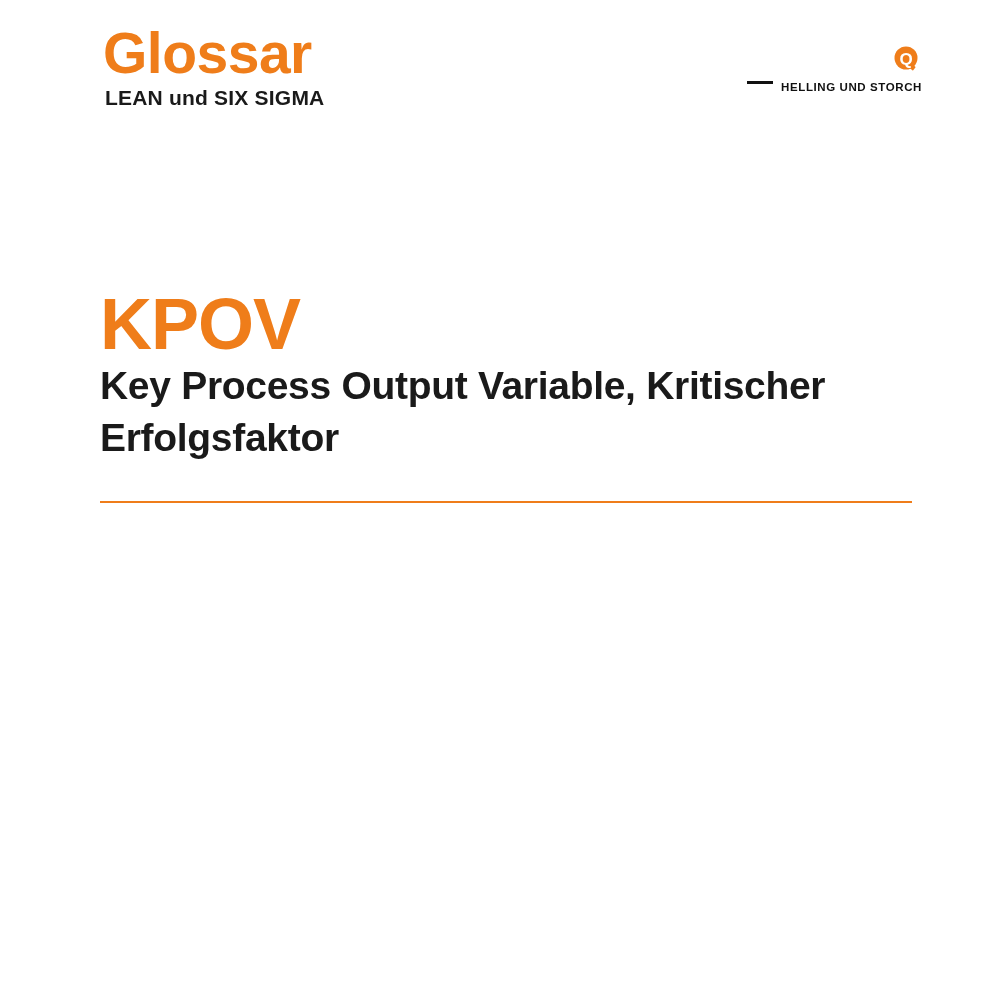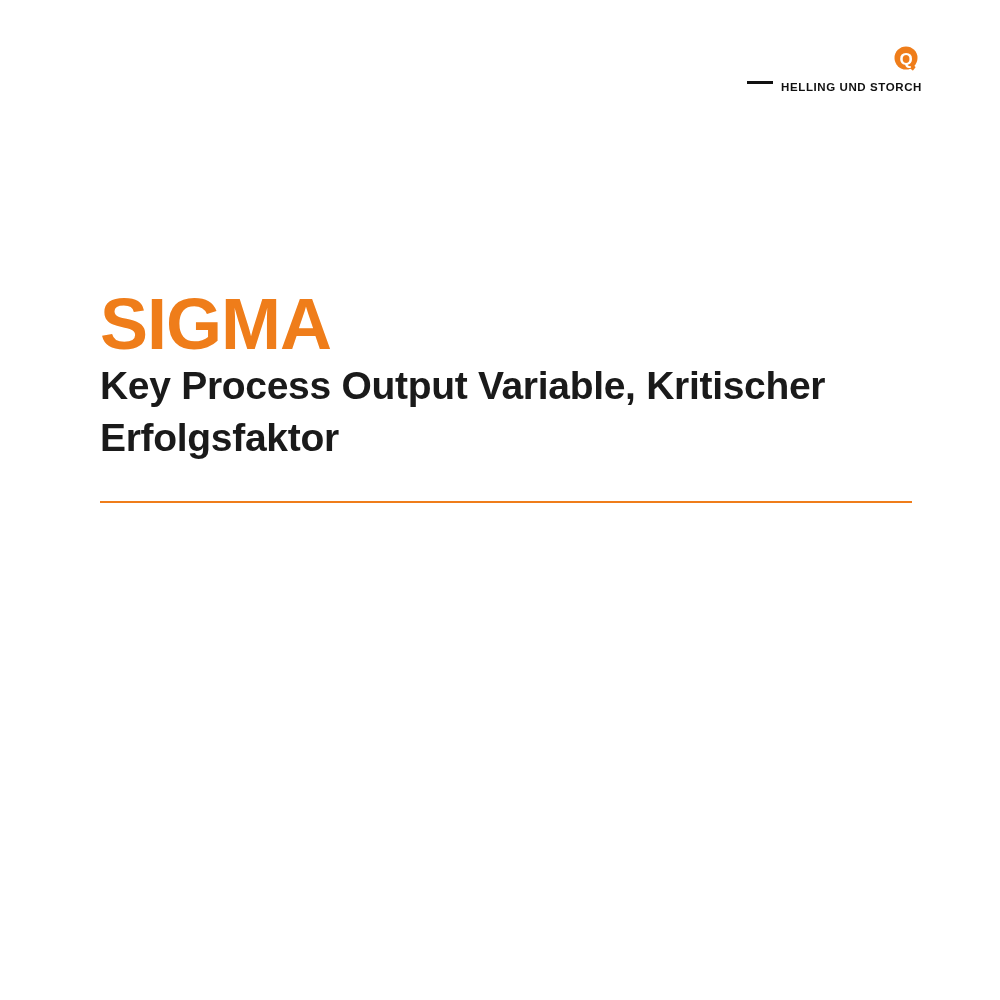--- a/index.html
+++ b/index.html
@@ -134,38 +134,42 @@
     font-weight: normal;
   }
 </style>
 </head>
 <body>
 
 <div class="page">
 
   <div class="header">
 
+    <div class="brand-block">
+      <div class="brand-title">Glossar</div>
+      <div class="brand-subtitle">LEAN und SIX SIGMA</div>
+    </div>
 
     <div class="logo-block">
       <div class="logo-row">
         <span class="logo-q">
           <svg width="30" height="30" viewBox="0 0 30 30" aria-hidden="true">
             <circle cx="14" cy="14" r="11.5" fill="#ef7d1a"></circle>
             <rect x="16.5" y="17" width="9.5" height="4.6" rx="0.6" fill="#ef7d1a" transform="rotate(40 16.5 17)"></rect>
             <text x="14" y="20.5" text-anchor="middle" font-family="Liberation Sans, sans-serif" font-size="17" font-weight="bold" fill="#ffffff">Q</text>
           </svg>
         </span>
       </div>
       <div class="logo-rule-row">
         <span class="logo-dash"></span>
         <span class="logo-tagline">HELLING UND STORCH</span>
       </div>
     </div>
 
   </div>
 
   <div class="content">
-    <div class="term">SIGMA</div>
+    <div class="term">KPOV</div>
     <div class="term-long">Key Process Output Variable, Kritischer Erfolgsfaktor</div>
     <div class="divider"></div>
   </div>
 
 </div>
 
 </body></html>

